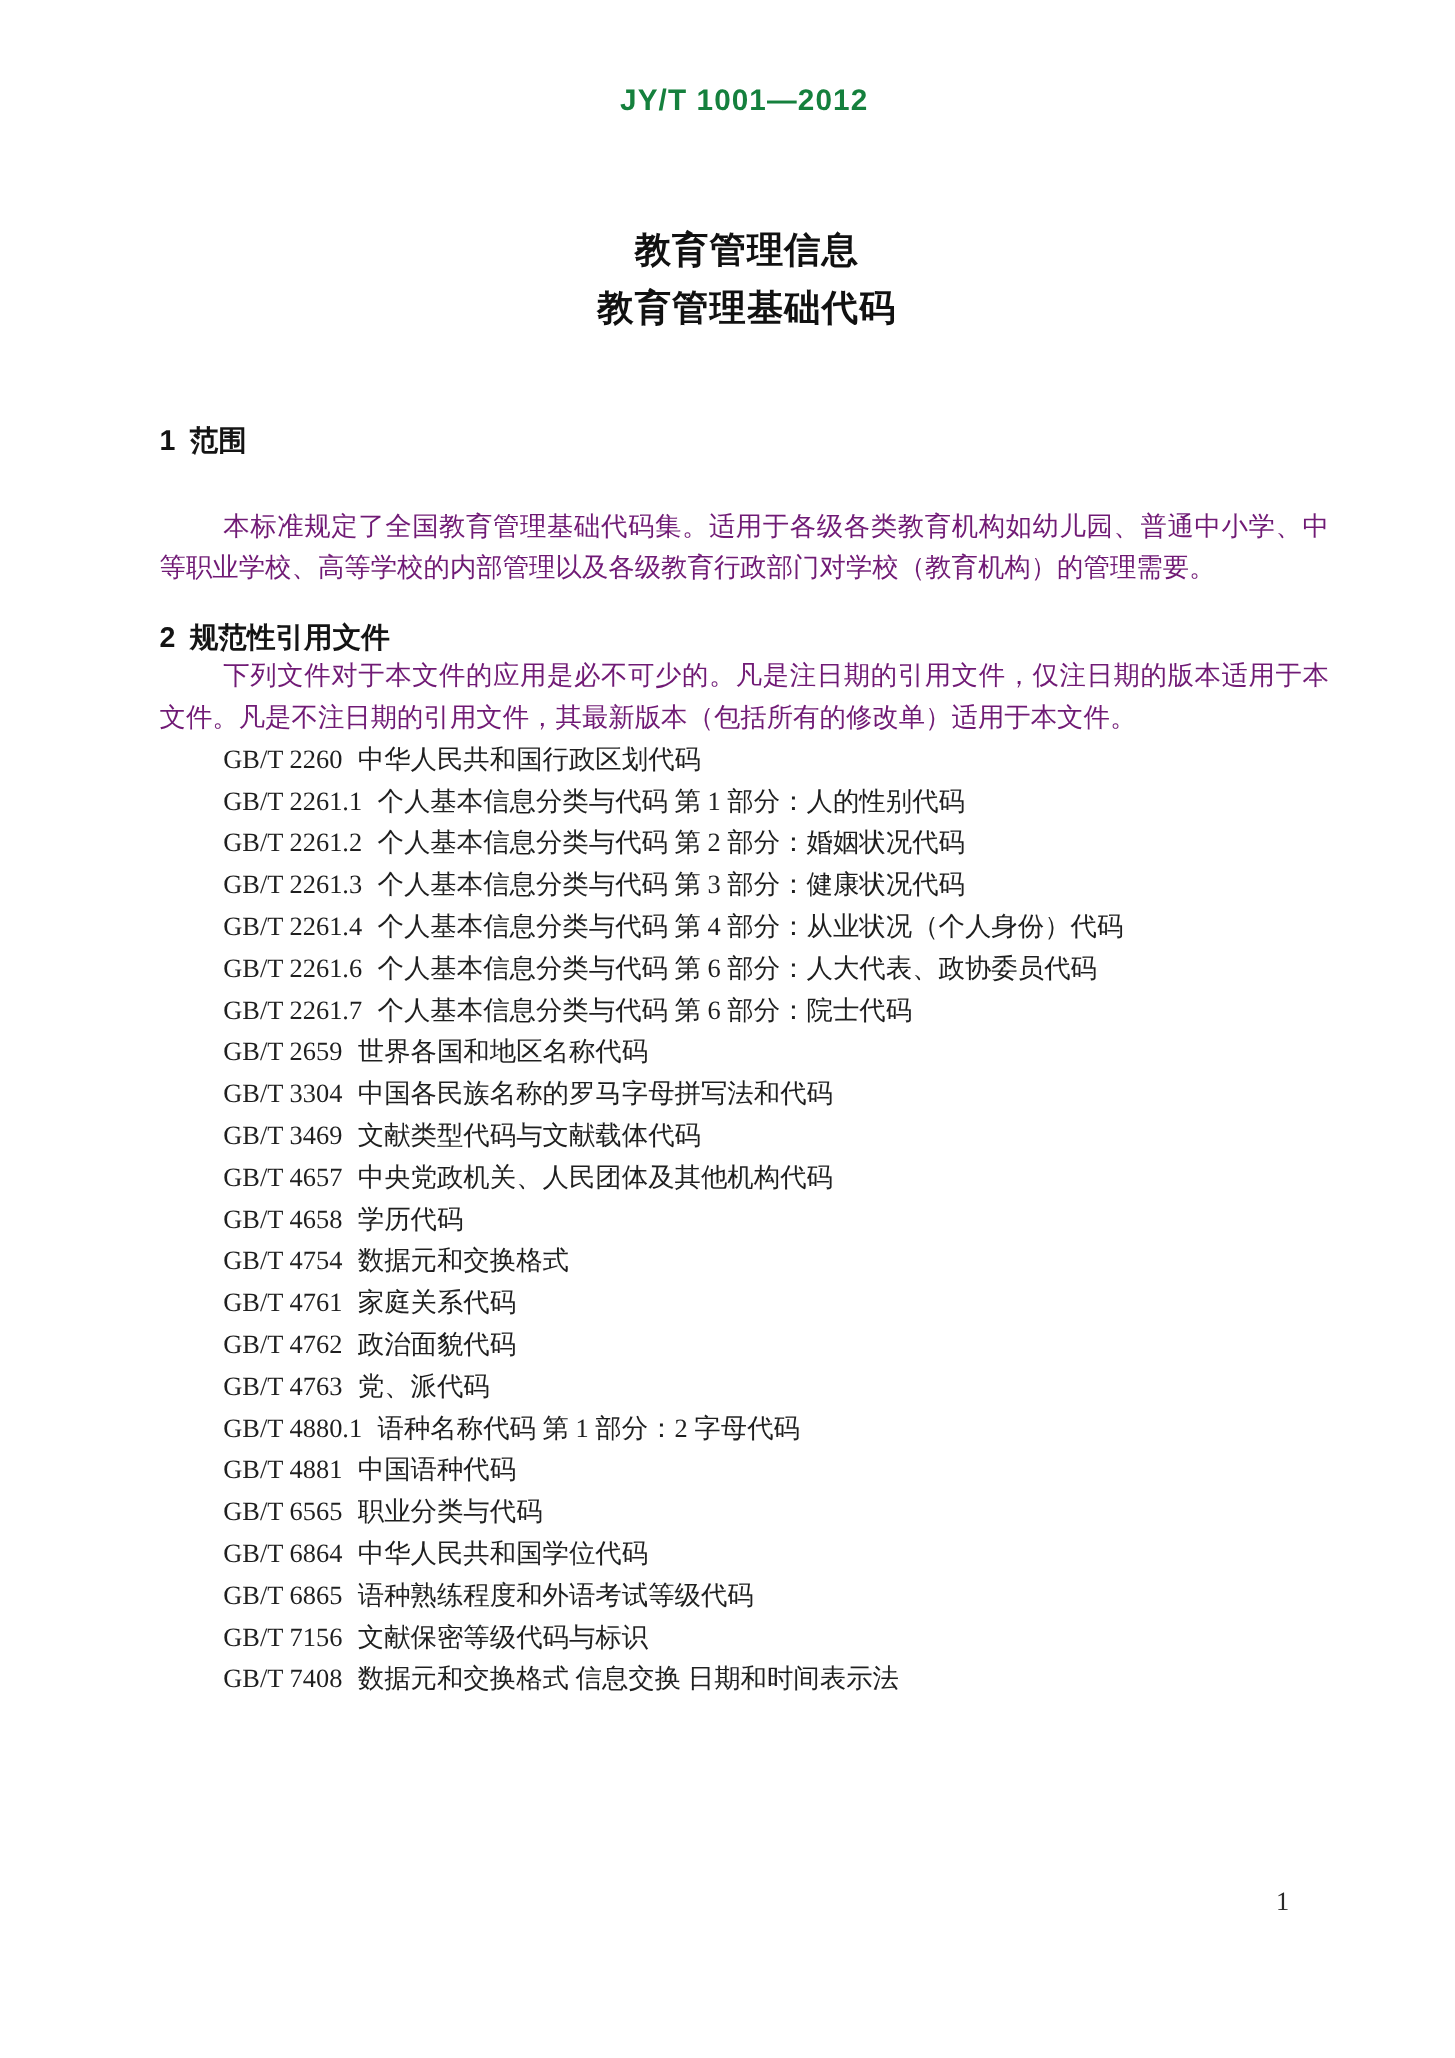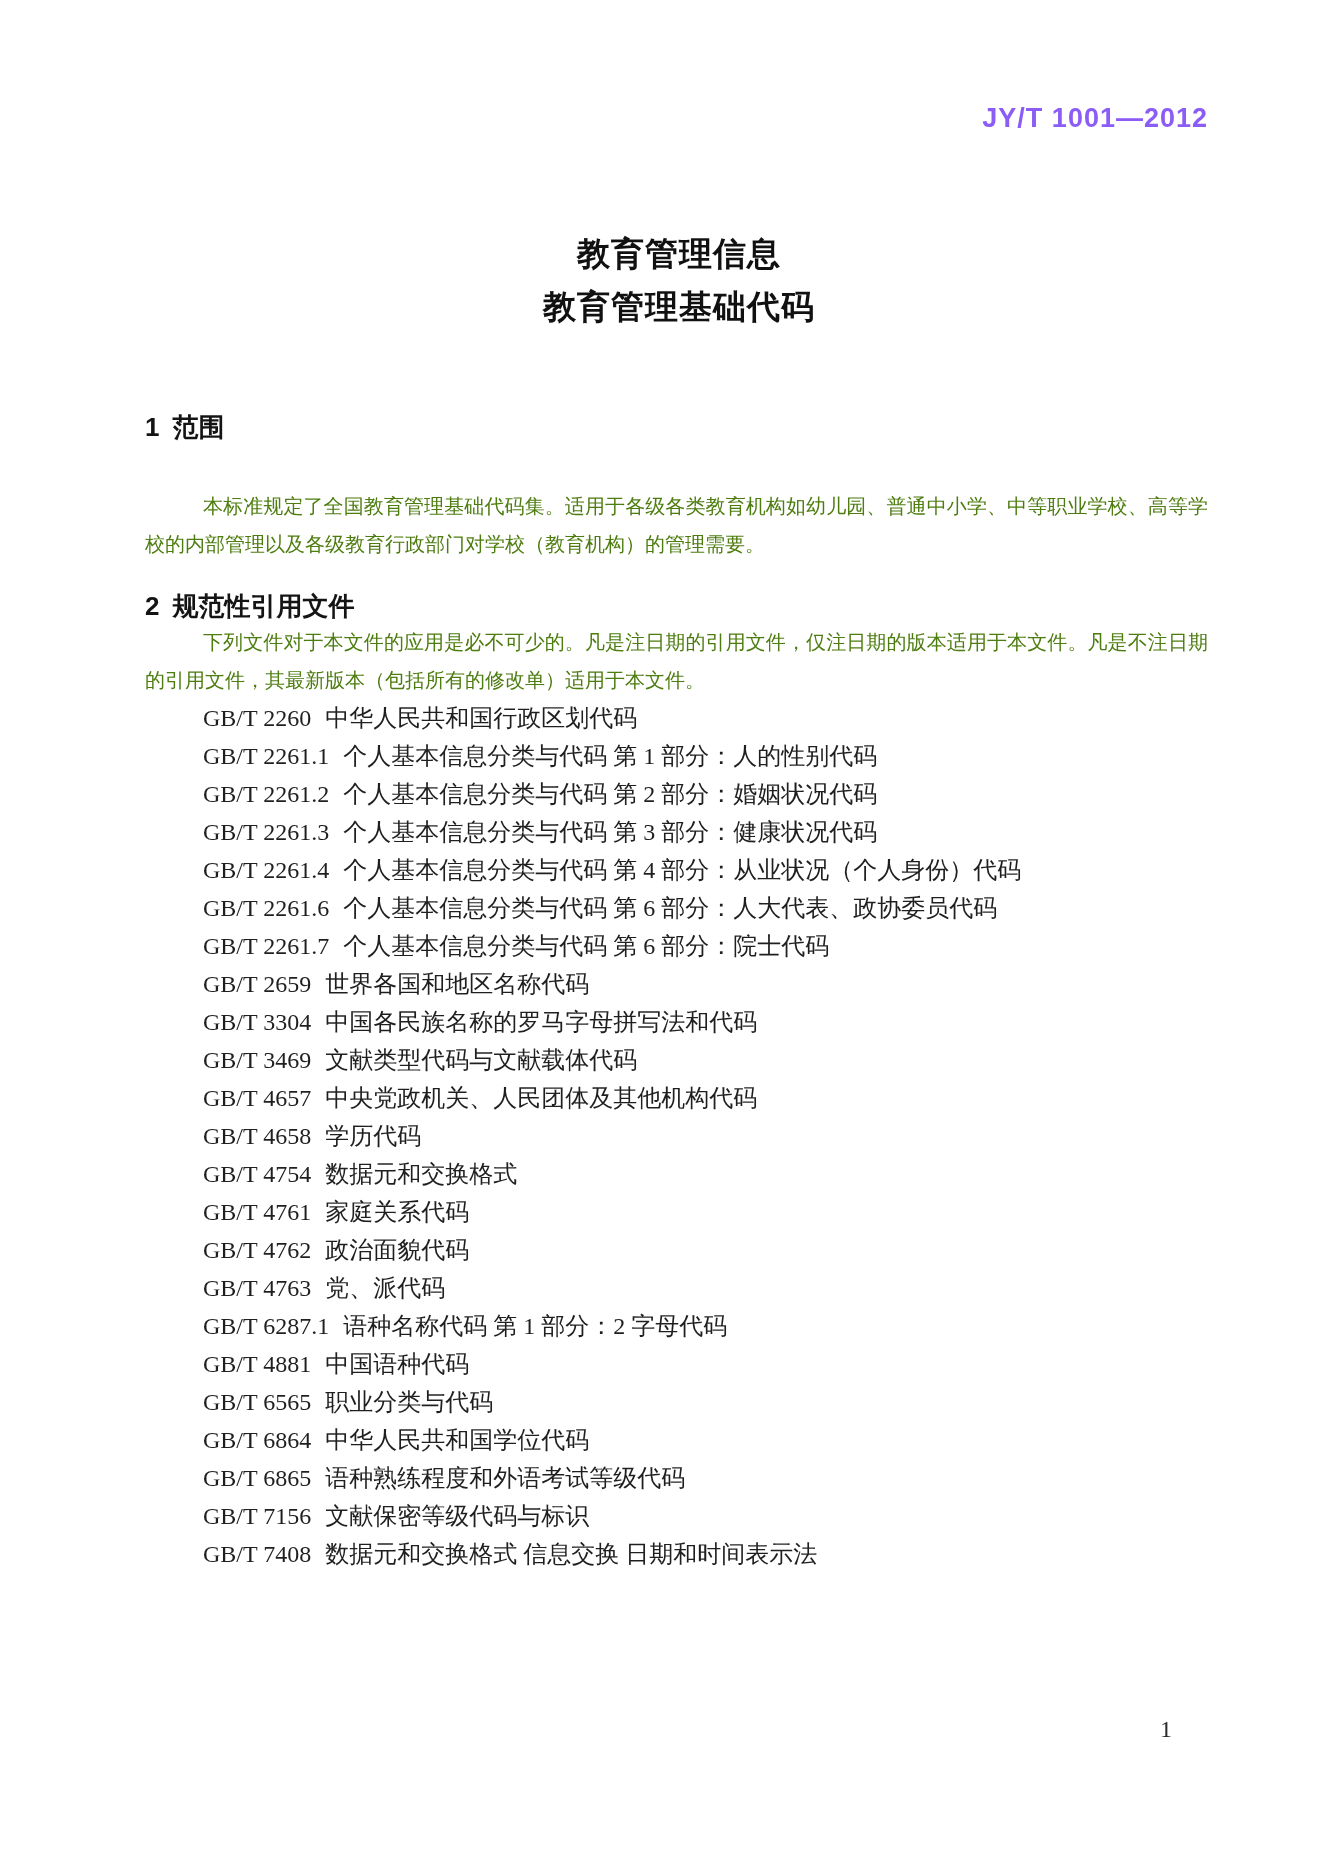--- a/index.html
+++ b/index.html
@@ -9,28 +9,28 @@
     height: 1871px;
     margin: 0 auto;
     background: #ffffff;
     position: relative;
     padding: 0 115px 0 145px;
     color: #1f1f1f;
     font-family: "Liberation Serif", "DejaVu Serif", serif;
     overflow: hidden;
   }
   .doc-number {
-    margin-top: 105px;
-    text-align: right;
+    margin-top: 78px;
+    text-align: center;
     font-family: "Liberation Sans", "DejaVu Sans", sans-serif;
     font-weight: 700;
     font-size: 27px;
     line-height: 26px;
     letter-spacing: 1px;
-    color: #8b5cf6;
+    color: #15803d;
   }
   .doc-title {
     margin-top: 96px;
     margin-left: -145px;
     margin-right: -115px;
     text-align: center;
     font-family: "Liberation Sans", "DejaVu Sans", sans-serif;
     font-weight: 700;
     font-size: 33px;
     line-height: 53px;
@@ -42,25 +42,25 @@
     font-family: "Liberation Sans", "DejaVu Sans", sans-serif;
     font-weight: 700;
     font-size: 26px;
     line-height: 34px;
     color: #141414;
   }
   .sec-heading .sec-num { display: inline-block; margin-right: 13px; }
   #sec1-heading { margin-top: 77px; }
   #sec2-heading { margin-top: 26px; }
   .para {
-    font-size: 20px;
+    font-size: 24px;
     line-height: 38px;
     text-align: justify;
     text-indent: 58px;
-    color: #4d7c0f;
+    color: #701a75;
   }
   #sec1-para1 { margin-top: 43px; }
   #sec2-intro { }
   .ref-list { margin: 0; }
   .ref-line {
     padding-left: 58px;
     font-size: 24px;
     line-height: 38px;
     white-space: nowrap;
     color: #1f1f1f;
@@ -109,21 +109,21 @@
     <div class="ref-line"><span class="ref-code">GB/T 2261.7</span><span class="ref-title">个人基本信息分类与代码 第 6 部分：院士代码</span></div>
     <div class="ref-line"><span class="ref-code">GB/T 2659</span><span class="ref-title">世界各国和地区名称代码</span></div>
     <div class="ref-line"><span class="ref-code">GB/T 3304</span><span class="ref-title">中国各民族名称的罗马字母拼写法和代码</span></div>
     <div class="ref-line"><span class="ref-code">GB/T 3469</span><span class="ref-title">文献类型代码与文献载体代码</span></div>
     <div class="ref-line"><span class="ref-code">GB/T 4657</span><span class="ref-title">中央党政机关、人民团体及其他机构代码</span></div>
     <div class="ref-line"><span class="ref-code">GB/T 4658</span><span class="ref-title">学历代码</span></div>
     <div class="ref-line"><span class="ref-code">GB/T 4754</span><span class="ref-title">数据元和交换格式</span></div>
     <div class="ref-line"><span class="ref-code">GB/T 4761</span><span class="ref-title">家庭关系代码</span></div>
     <div class="ref-line"><span class="ref-code">GB/T 4762</span><span class="ref-title">政治面貌代码</span></div>
     <div class="ref-line"><span class="ref-code">GB/T 4763</span><span class="ref-title">党、派代码</span></div>
-    <div class="ref-line"><span class="ref-code">GB/T 6287.1</span><span class="ref-title">语种名称代码 第 1 部分：2 字母代码</span></div>
+    <div class="ref-line"><span class="ref-code">GB/T 4880.1</span><span class="ref-title">语种名称代码 第 1 部分：2 字母代码</span></div>
     <div class="ref-line"><span class="ref-code">GB/T 4881</span><span class="ref-title">中国语种代码</span></div>
     <div class="ref-line"><span class="ref-code">GB/T 6565</span><span class="ref-title">职业分类与代码</span></div>
     <div class="ref-line"><span class="ref-code">GB/T 6864</span><span class="ref-title">中华人民共和国学位代码</span></div>
     <div class="ref-line"><span class="ref-code">GB/T 6865</span><span class="ref-title">语种熟练程度和外语考试等级代码</span></div>
     <div class="ref-line"><span class="ref-code">GB/T 7156</span><span class="ref-title">文献保密等级代码与标识</span></div>
     <div class="ref-line"><span class="ref-code">GB/T 7408</span><span class="ref-title">数据元和交换格式 信息交换 日期和时间表示法</span></div>
   </div>
 
   <div class="page-number">1</div>
 

